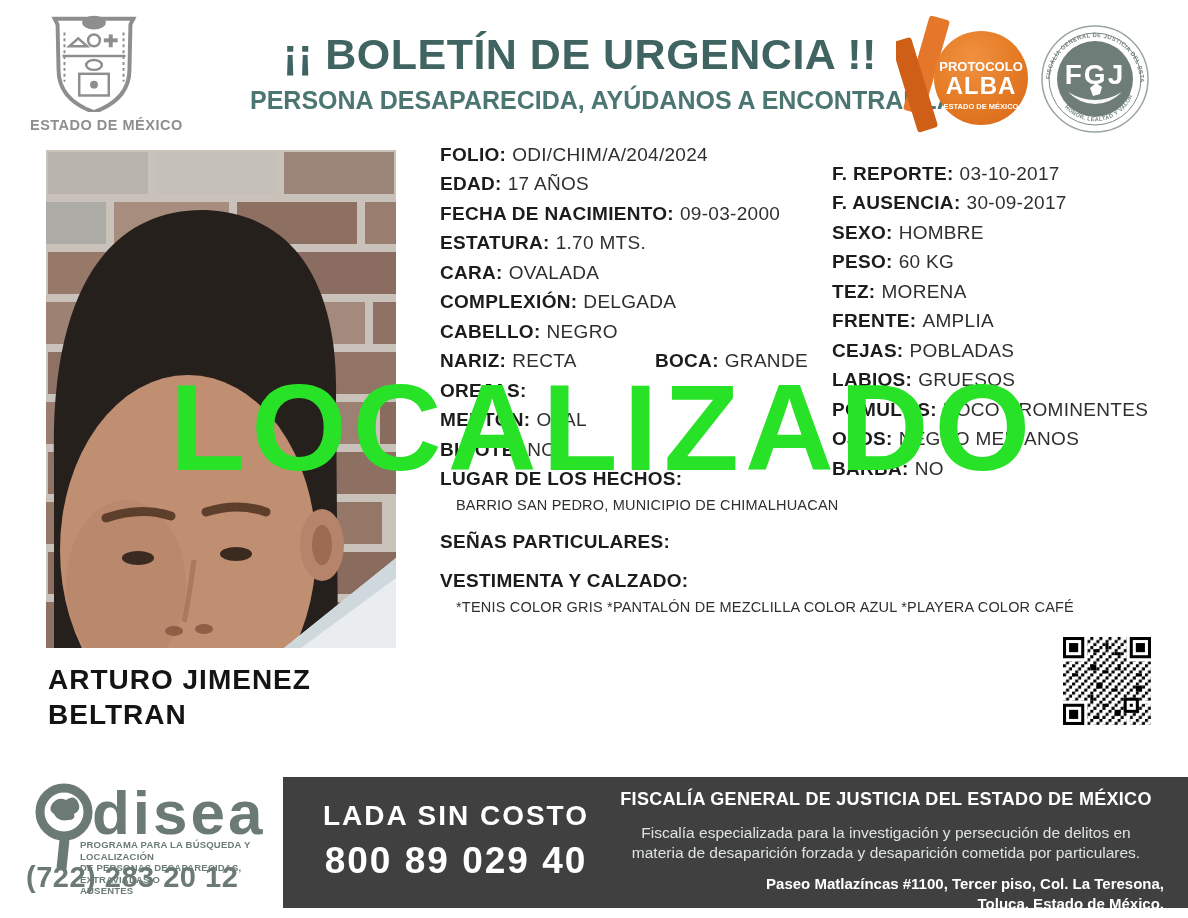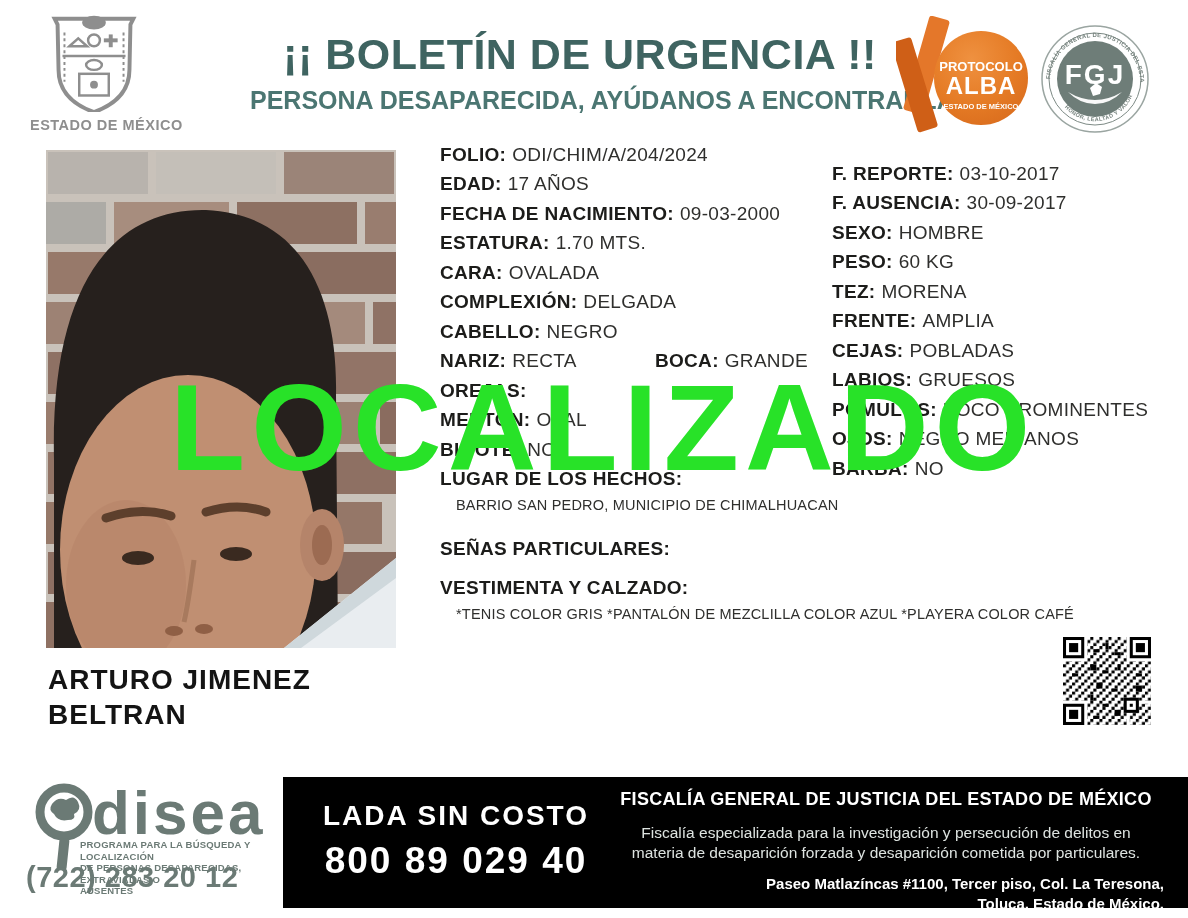--- a/index.html
+++ b/index.html
@@ -22,31 +22,31 @@
 
   
   .fields-left{position:absolute;left:440px;top:140px;width:400px;}
   .fields-right{position:absolute;left:832px;top:159px;width:360px;}
   .frow{position:relative;height:29.5px;display:flex;align-items:center;white-space:nowrap;}
   .flabel{font-weight:bold;font-size:19px;color:#1c1c1a;letter-spacing:.3px;}
   .fvalue{font-size:19px;color:#2f2f2d;margin-left:6px;letter-spacing:.3px;}
   .boca{position:absolute;left:215px;display:flex;align-items:center;}
   .fsub{font-size:14.5px;color:#2f2f2d;padding-left:16px;height:21px;display:flex;align-items:center;
         white-space:nowrap;letter-spacing:.2px;}
-  .mt6{margin-top:19px;} .mt10{margin-top:10px;}
+  .mt6{margin-top:12px;} .mt10{margin-top:10px;}
 
   
   .overlay{position:absolute;left:170px;top:366px;font-size:123px;font-weight:bold;color:#28e228;
            letter-spacing:6px;line-height:1;white-space:nowrap;z-index:5;}
 
   
   .qr{position:absolute;left:1063px;top:637px;width:88px;height:88px;}
 
   
-  .band{position:absolute;left:283px;top:777px;width:905px;height:131px;background:#000000;}
+  .band{position:absolute;left:283px;top:777px;width:905px;height:131px;background:#404040;}
   .odisea{position:absolute;left:34px;top:780px;}
   .odisea-tagline{position:absolute;left:80px;top:839px;width:210px;font-size:9.5px;line-height:11.5px;
                   color:#6b7a75;font-weight:bold;letter-spacing:.2px;}
   .phone{position:absolute;left:26px;top:861px;font-size:29px;font-weight:bold;color:#6b7a75;
          letter-spacing:.5px;white-space:nowrap;}
   .lada{position:absolute;left:18px;top:23px;width:310px;text-align:center;color:#fff;}
   .lada-label{font-size:28px;font-weight:bold;letter-spacing:2px;white-space:nowrap;}
   .lada-number{font-size:37px;font-weight:bold;letter-spacing:2px;margin-top:8px;white-space:nowrap;}
   .fiscalia{position:absolute;left:325px;top:12px;width:556px;color:#fff;text-align:center;}
   .fiscalia-title{font-size:18px;font-weight:bold;letter-spacing:.3px;white-space:nowrap;}

